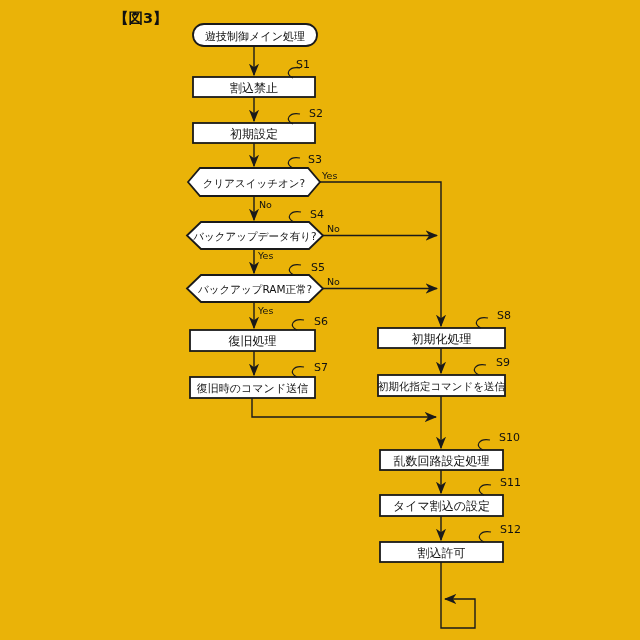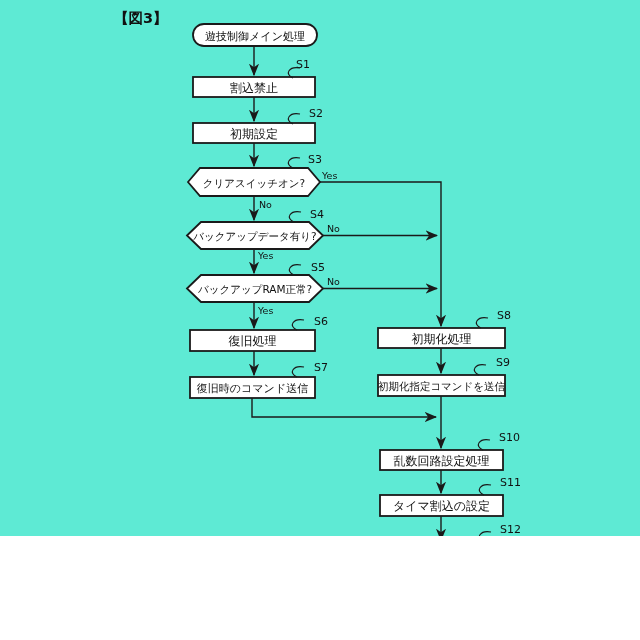--- a/index.html
+++ b/index.html
@@ -1,16 +1,16 @@
 <!DOCTYPE html>
 <html><head>
 <meta charset="utf-8">
 <style>
   html,body{margin:0;padding:0;background:#ffffff;}
-  .page{position:relative;width:640px;height:536px;background:#5eead4;overflow:hidden;
+  .page{position:relative;width:640px;height:640px;background:#eab308;overflow:hidden;
         font-family:"DejaVu Sans",sans-serif;}
   svg{position:absolute;left:0;top:0;}
   svg text{fill:#111111;font-family:"DejaVu Sans",sans-serif;}
   .node-shape{fill:#ffffff;stroke:#1a1a1a;stroke-width:1.8;}
   .flow{fill:none;stroke:#1a1a1a;stroke-width:1.4;}
   .leader{fill:none;stroke:#1a1a1a;stroke-width:1.1;}
   .node-label{font-size:12px;text-anchor:middle;}
   .node-label-sm{font-size:10.5px;text-anchor:middle;}
   .ref-label{font-size:11px;}
   .branch-label{font-size:9.5px;}

